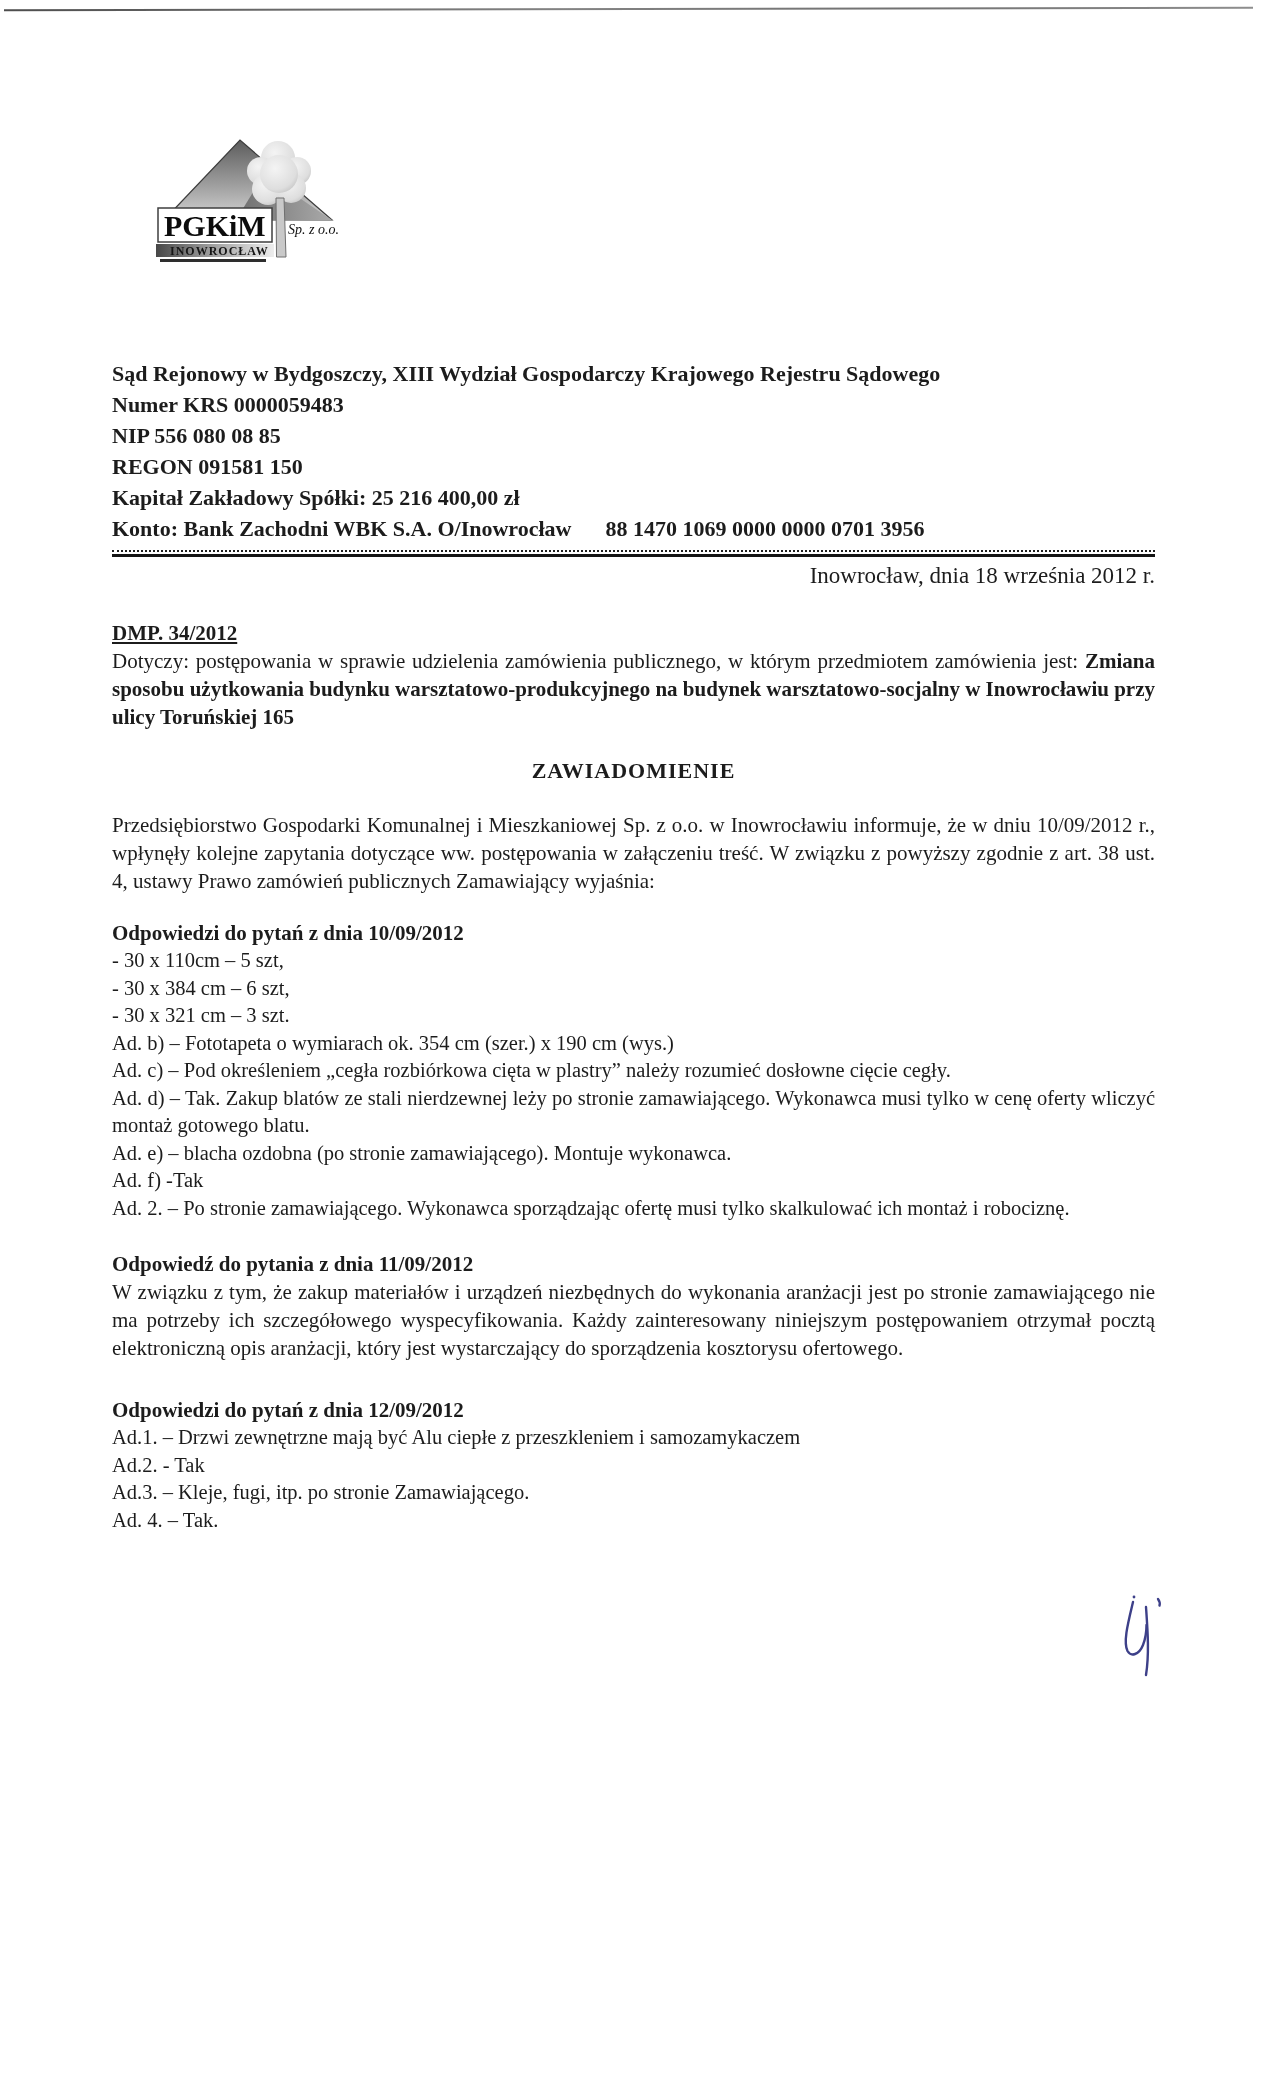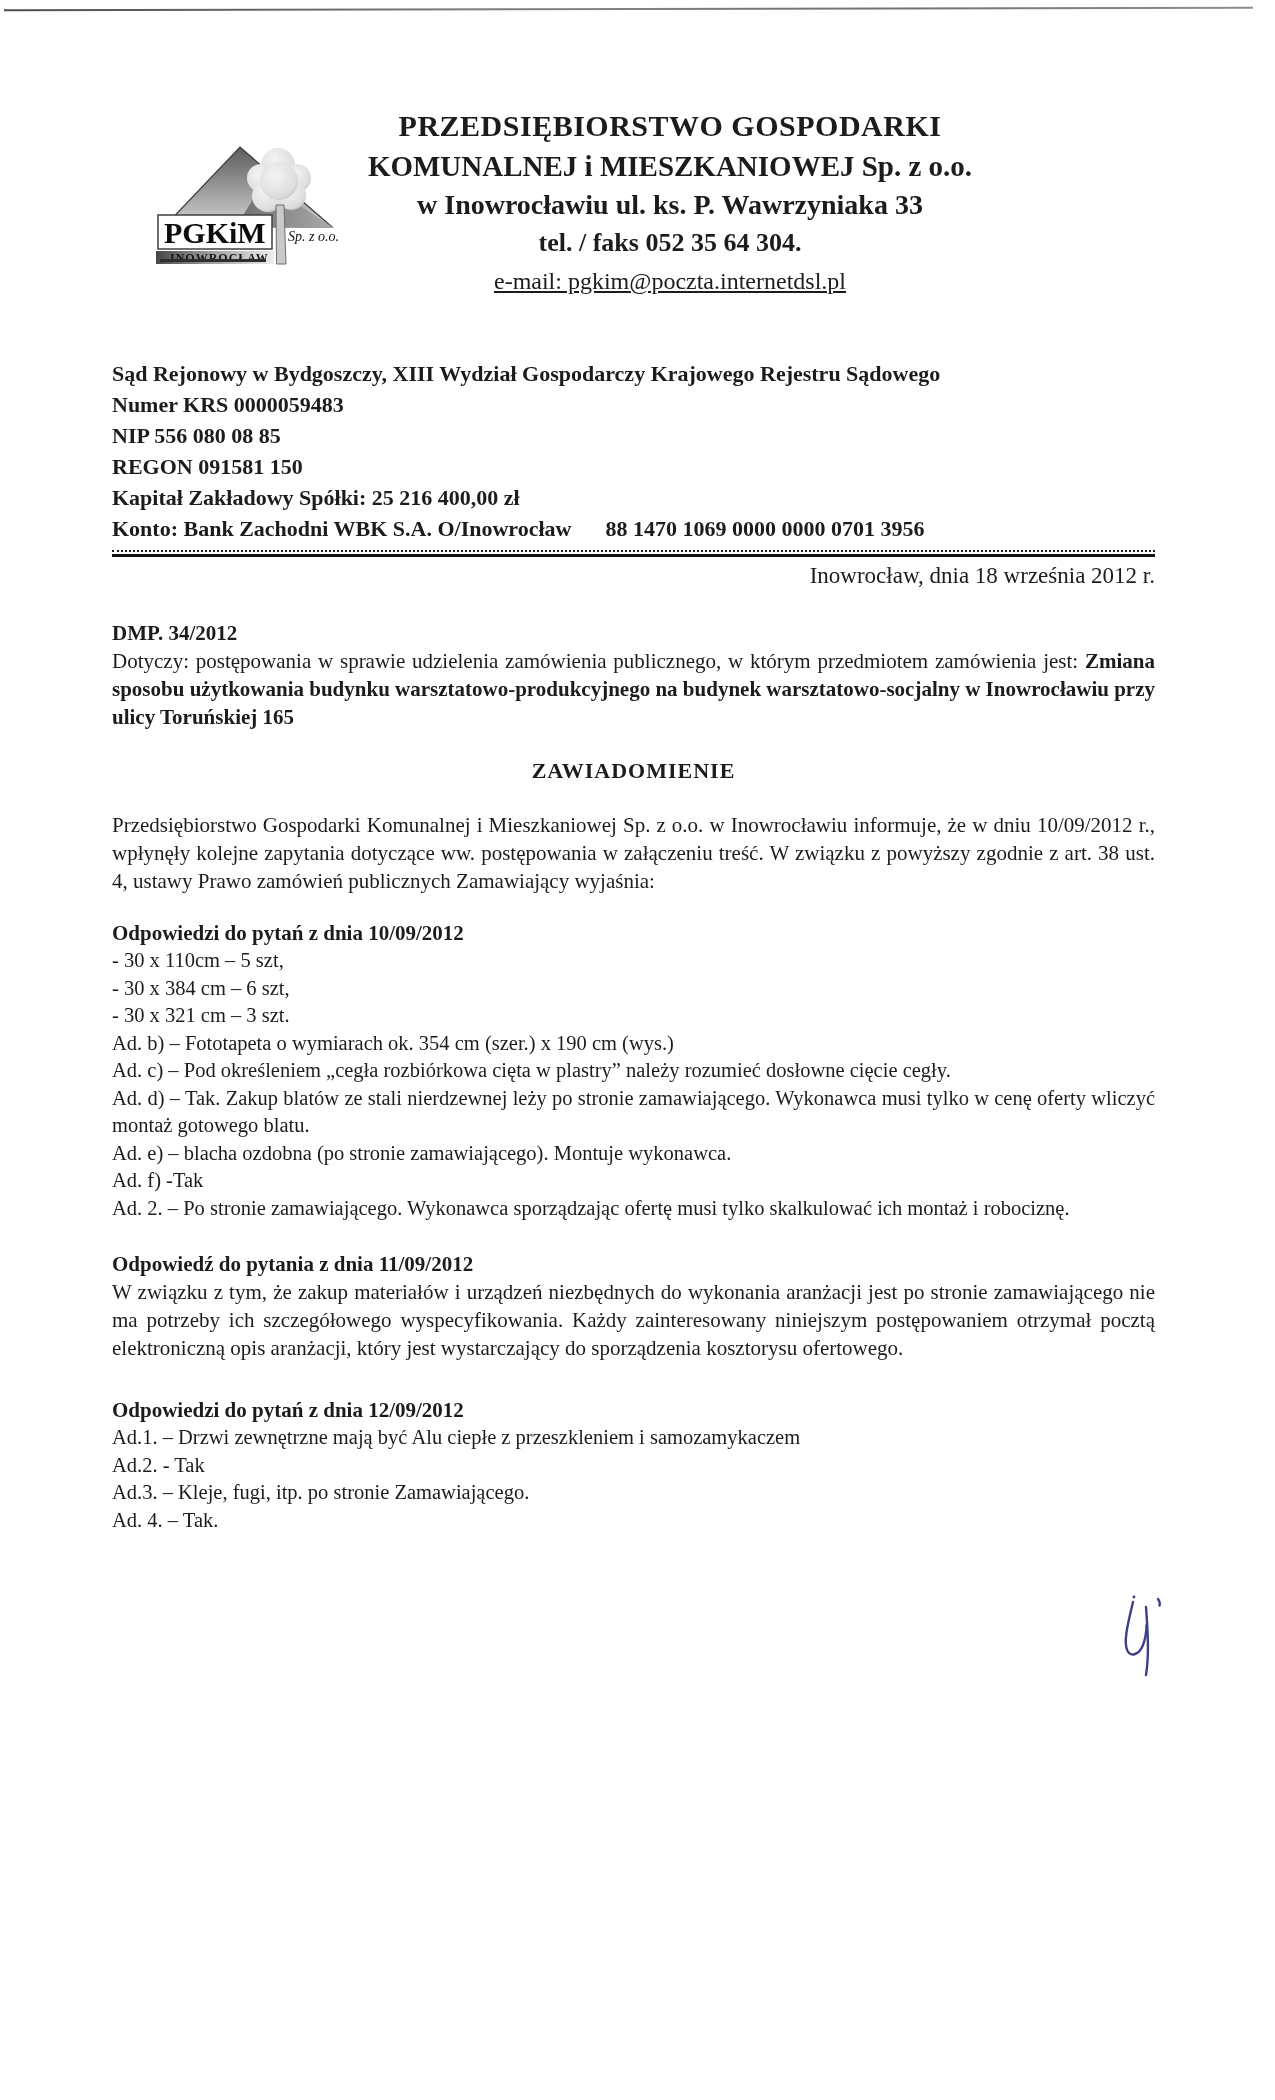--- a/index.html
+++ b/index.html
@@ -18,21 +18,21 @@
   .scan-line {
     position: absolute;
     top: 8px; left: 4px; right: 22px;
     height: 2px;
     background: linear-gradient(90deg, #2e2e2e 0%, #4a4a4a 18%, #6d6d6d 45%, #585858 72%, #7a7a7a 100%);
     transform: rotate(-0.12deg);
     opacity: 0.85;
   }
 
   
-  .logo { position: absolute; left: 118px; top: 135px; width: 235px; height: 150px; }
+  .logo { position: absolute; left: 118px; top: 128px; width: 235px; height: 150px; }
   .logo-underline {
     position: absolute; left: 160px; top: 259px; width: 106px; height: 3px;
     background: #2e2e2e;
   }
   .company-block {
     position: absolute; left: 330px; top: 106px; width: 680px;
     text-align: center; font-weight: bold;
   }
   .company-l1 { font-size: 30px; line-height: 40px; letter-spacing: 0.5px; }
   .company-l2 { font-size: 29px; line-height: 40px; }
@@ -47,21 +47,21 @@
   .doc { padding: 337px 120px 0 112px; }
   .registry { font-weight: bold; font-size: 22px; line-height: 31px; margin-top: 21px; }
   .registry .row { white-space: nowrap; }
   .acct-num { display: inline-block; margin-left: 34px; }
   .separator {
     margin-top: 6px; height: 7px;
     border-top: 2px dotted #1f1f1f;
     border-bottom: 3px solid #141414;
   }
   .dateline { margin-top: 4px; text-align: right; font-size: 23px; line-height: 30px; }
-  .ref { margin-top: 28px; font-weight: bold; font-size: 21px; line-height: 28px; }
+  .ref { margin-top: 28px; font-weight: bold; font-size: 21px; line-height: 28px; text-decoration: underline; }
   .par { font-size: 21px; line-height: 28px; text-align: justify; }
   .subject-par { font-size: 21px; line-height: 28px; text-align: justify; }
   .doc-title {
     margin-top: 26px; text-align: center; font-weight: bold;
     font-size: 22px; line-height: 28px; letter-spacing: 1px;
   }
   .intro { margin-top: 26px; }
   .sec-heading { font-weight: bold; font-size: 21px; line-height: 28px; }
   .sec-1 .sec-heading { margin-top: 24px; }
   .sec-2 .sec-heading { margin-top: 28px; }
@@ -114,27 +114,20 @@
       <path d="M158,70 L158.5,129 L168,129 L166,70 Z" fill="#c9c9c9" stroke="#6f6f6f" stroke-width="1"></path>
       <rect x="40" y="80" width="114" height="34" fill="#ffffff" stroke="#3f3f3f" stroke-width="1.5"></rect>
       <text x="46" y="108" font-family="Liberation Serif, DejaVu Serif, serif" font-size="30" font-weight="bold" fill="#0c0c0c">PGKiM</text>
       <rect x="38" y="116" width="118" height="13" fill="url(#barGrad)"></rect>
       <text x="52" y="127" font-family="Liberation Serif, DejaVu Serif, serif" font-size="12" font-weight="bold" letter-spacing="1" fill="#161616">INOWROCŁAW</text>
       <text x="170" y="106" font-family="Liberation Serif, DejaVu Serif, serif" font-size="14" font-style="italic" fill="#101010">Sp. z o.o.</text>
     </svg>
   </div>
   <div class="logo-underline"></div>
 
-  <div class="company-block">
-    <div class="company-l1">PRZEDSIĘBIORSTWO GOSPODARKI</div>
-    <div class="company-l2">KOMUNALNEJ i MIESZKANIOWEJ Sp. z o.o.</div>
-    <div class="company-l3">w Inowrocławiu ul. ks. P. Wawrzyniaka 33</div>
-    <div class="company-l4">tel. / faks 052 35 64 304.</div>
-    <div class="company-email">e-mail: pgkim@poczta.internetdsl.pl</div>
-  </div>
 
   <div class="doc">
     <div class="registry">
       <div class="row">Sąd Rejonowy w Bydgoszczy, XIII Wydział Gospodarczy Krajowego Rejestru Sądowego</div>
       <div class="row">Numer KRS 0000059483</div>
       <div class="row">NIP 556 080 08 85</div>
       <div class="row">REGON 091581 150</div>
       <div class="row">Kapitał Zakładowy Spółki: 25 216 400,00 zł</div>
       <div class="row">
         <span>Konto: Bank Zachodni WBK S.A. O/Inowrocław</span><span class="acct-num">88 1470 1069 0000 0000 0701 3956</span>

